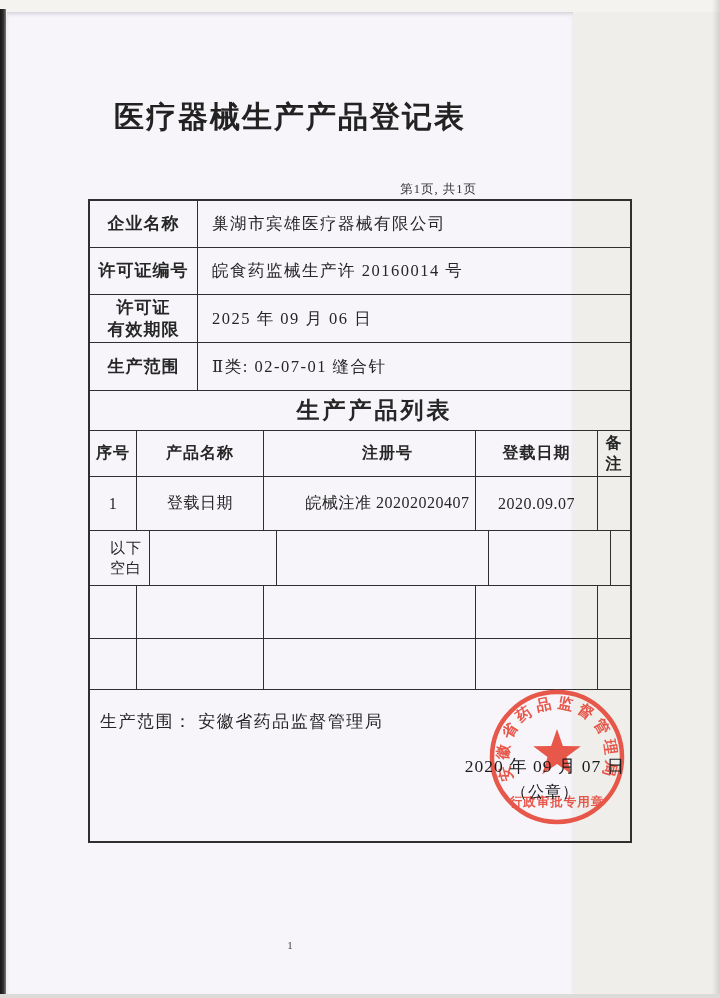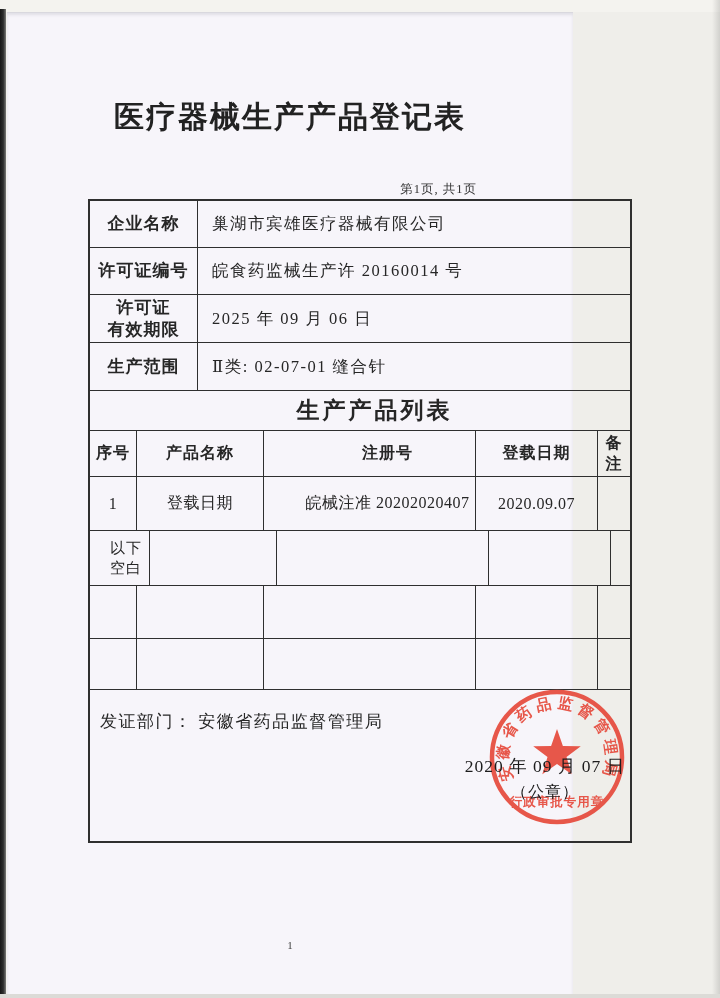--- a/index.html
+++ b/index.html
@@ -163,21 +163,21 @@
     <div class="t-row h51 data-row">
       <div class="t-cell c-seq"></div>
       <div class="t-cell c-name"></div>
       <div class="t-cell c-reg"></div>
       <div class="t-cell c-date"></div>
       <div class="t-cell c-rem"></div>
     </div>
 
     <div class="t-row footer-row">
       <div class="issuer-line">
-        <span>发证部门：</span>
+        <span>生产范围：</span>
         <span>安徽省药品监督管理局</span>
       </div>
     </div>
 
   </div>
 
   <div class="stamp">
     <svg viewBox="0 0 140 140" xmlns="http://www.w3.org/2000/svg">
       <defs>
         <path id="arcPath" d="M 27.6,94.5 A 49,49 0 1 1 112.4,94.5" fill="none"></path>

